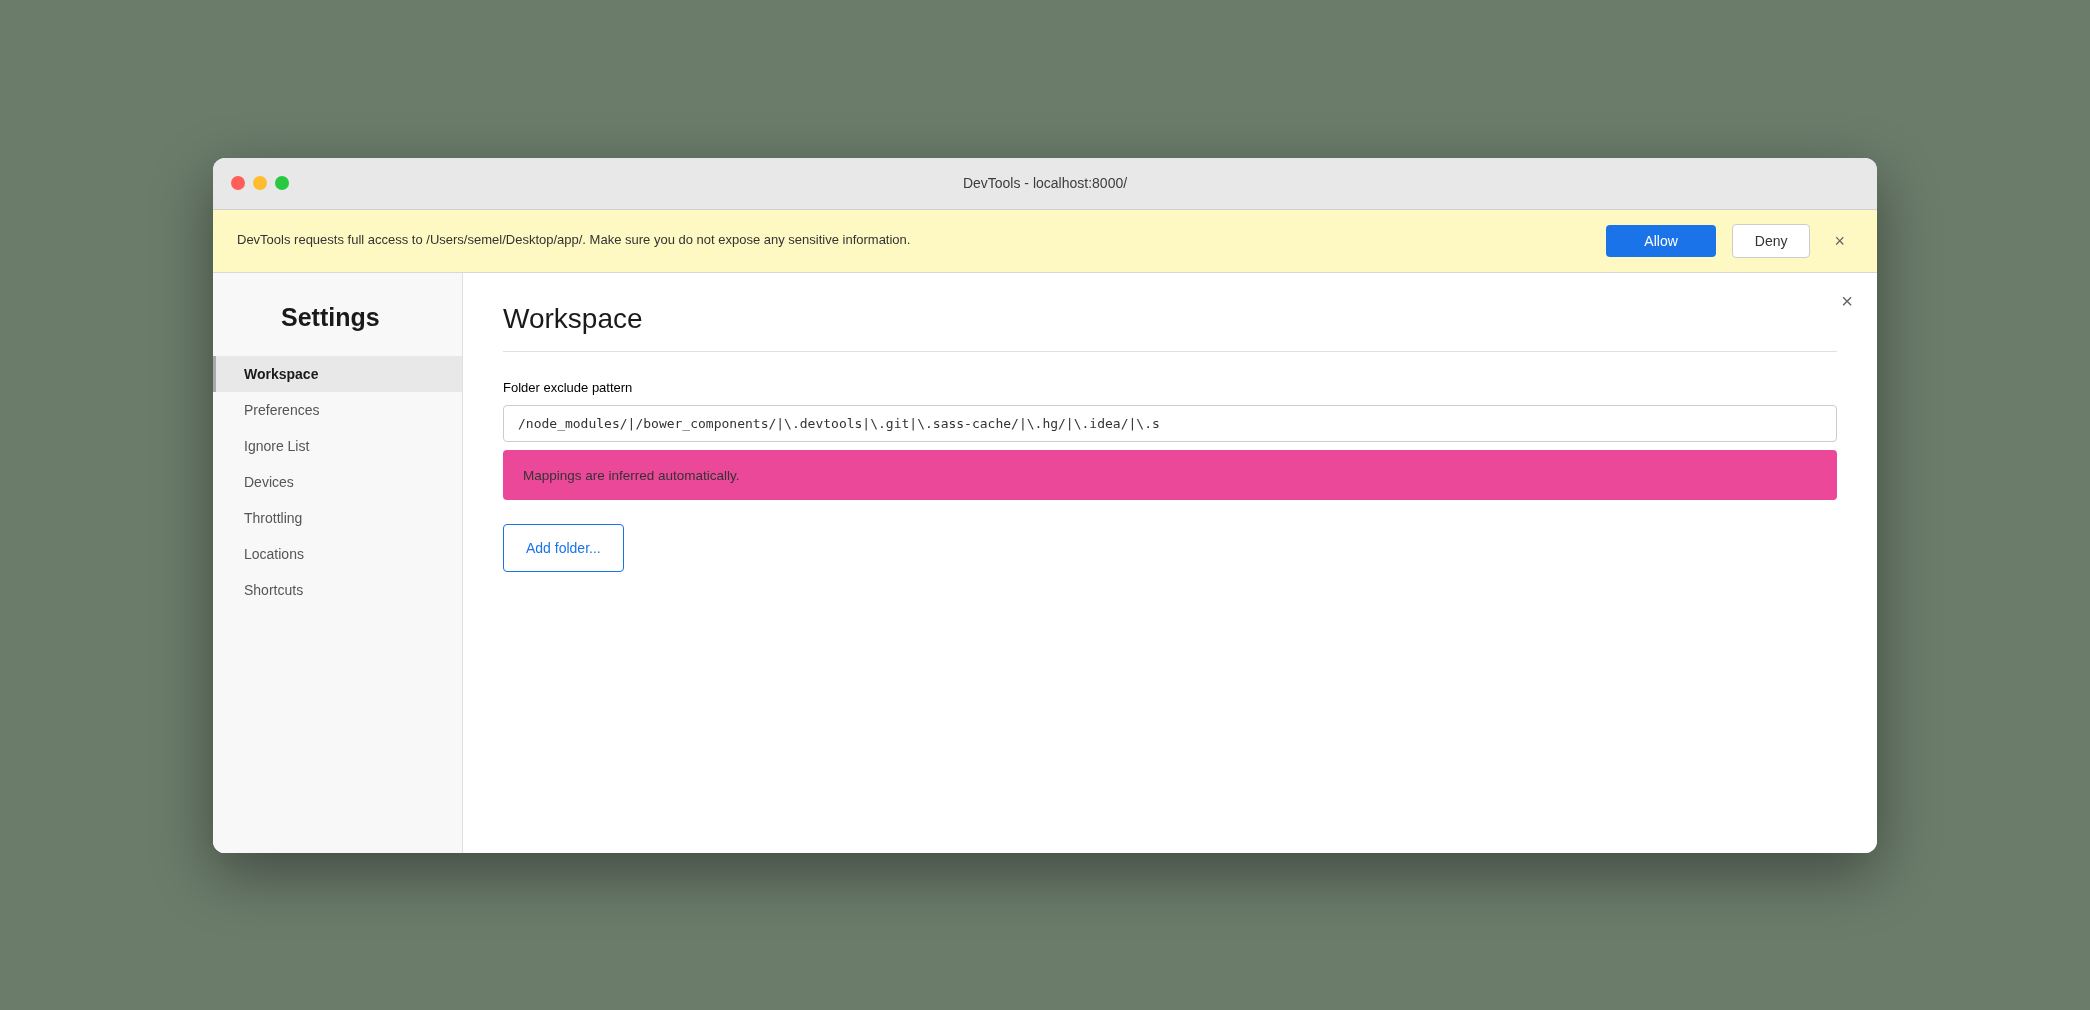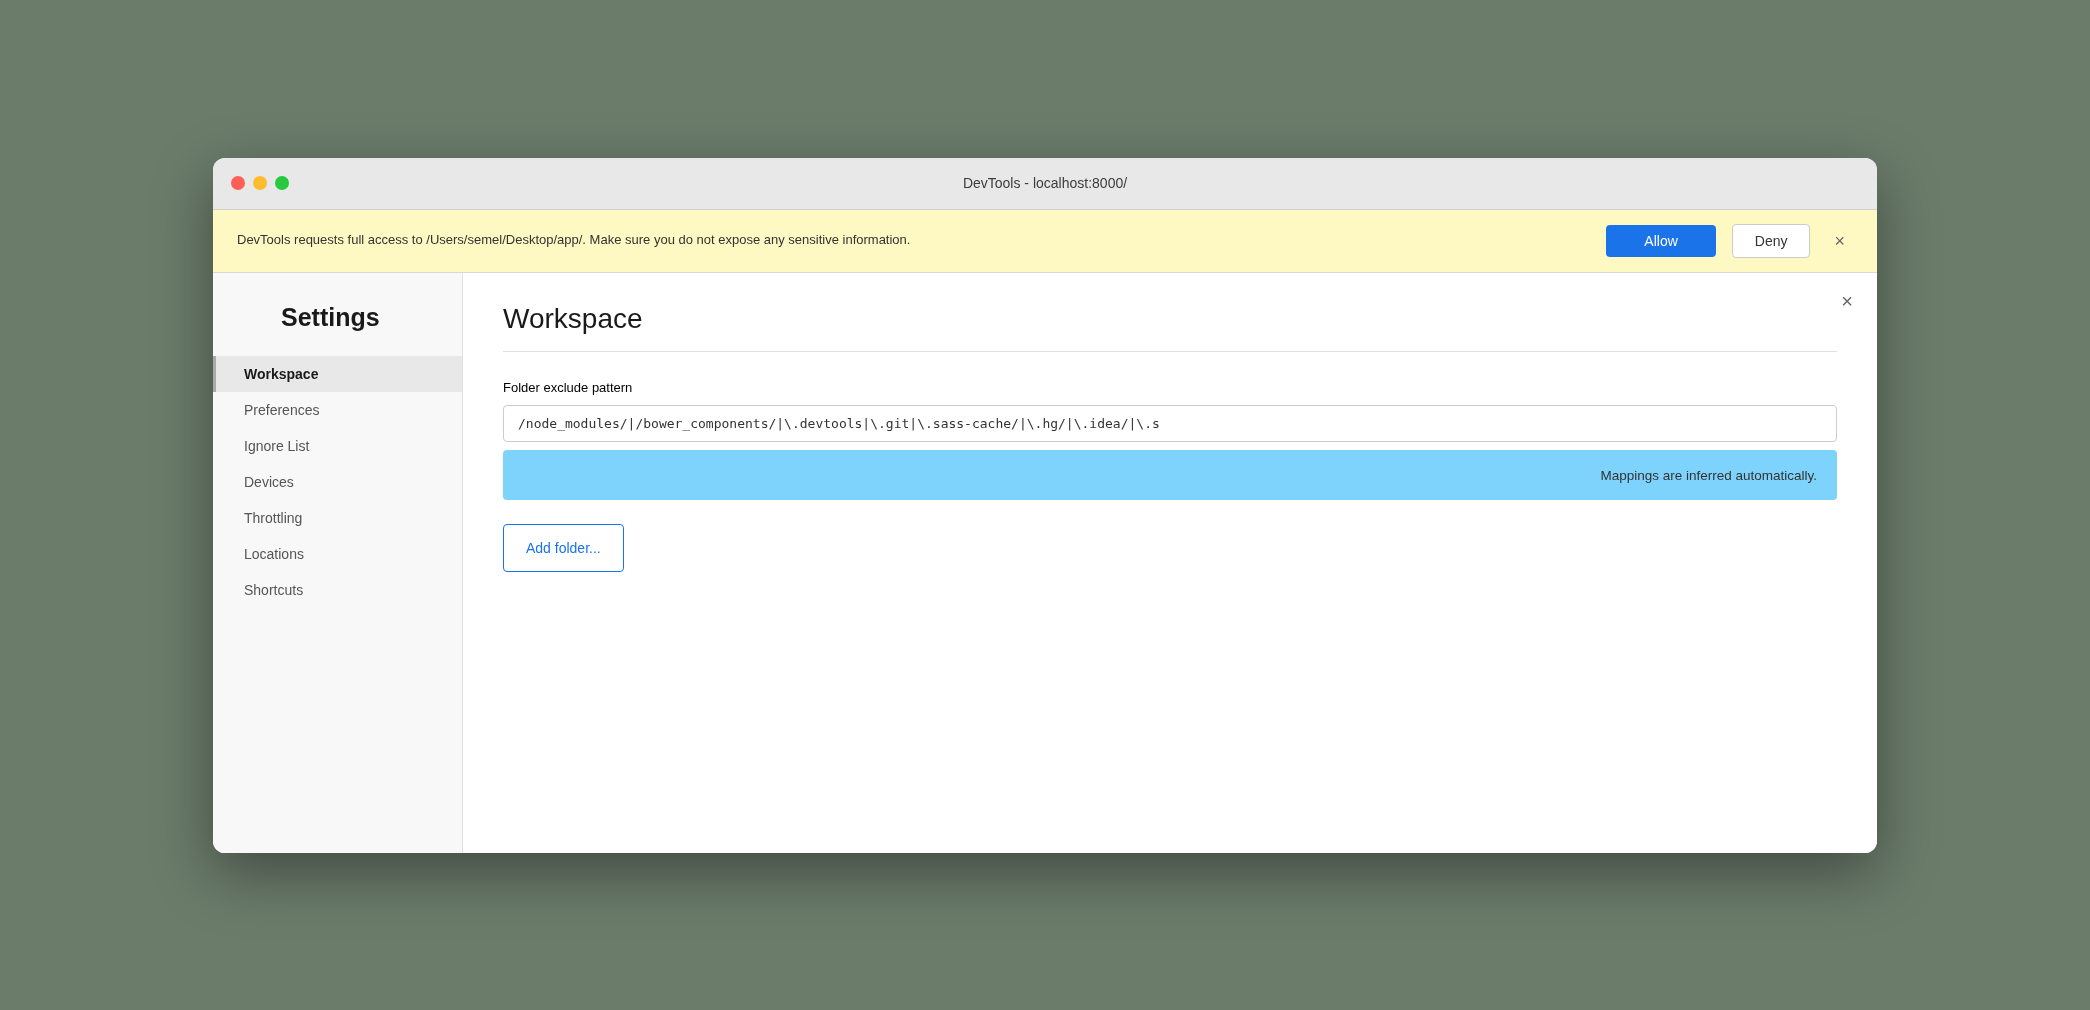--- a/index.html
+++ b/index.html
@@ -194,25 +194,24 @@
       border-radius: 4px;
       padding: 10px 14px;
       font-size: 13px;
       color: #333;
       font-family: 'Menlo', 'Monaco', monospace;
       outline: none;
       margin-bottom: 8px;
     }
 
     .info-box {
-      background: #7dd3fc;
+      background: #ec4899;
       border-radius: 4px;
       padding: 16px 20px;
       margin-bottom: 24px;
-      text-align: right;
     }
 
     .info-box-text {
       font-size: 13.5px;
       color: #333;
     }
 
     .btn-add-folder {
       background: #fff;
       color: #1a73e8;

